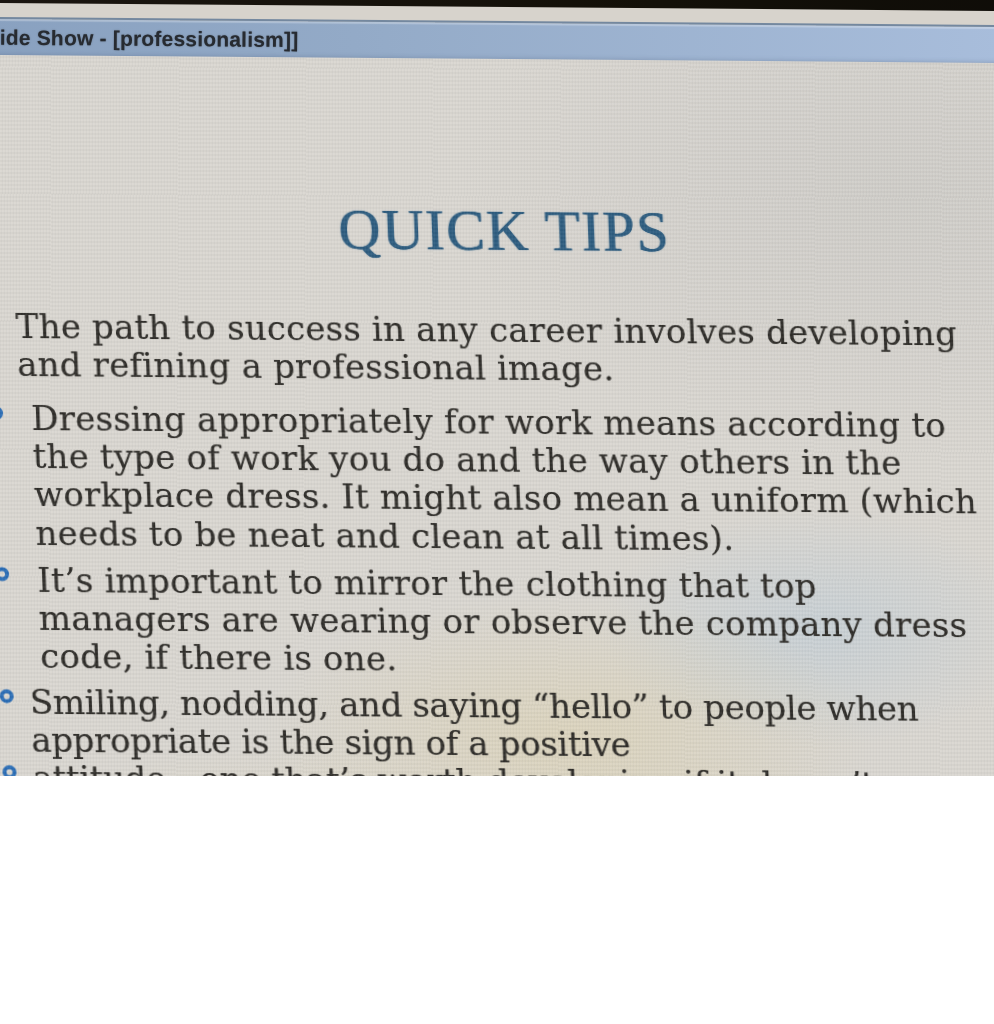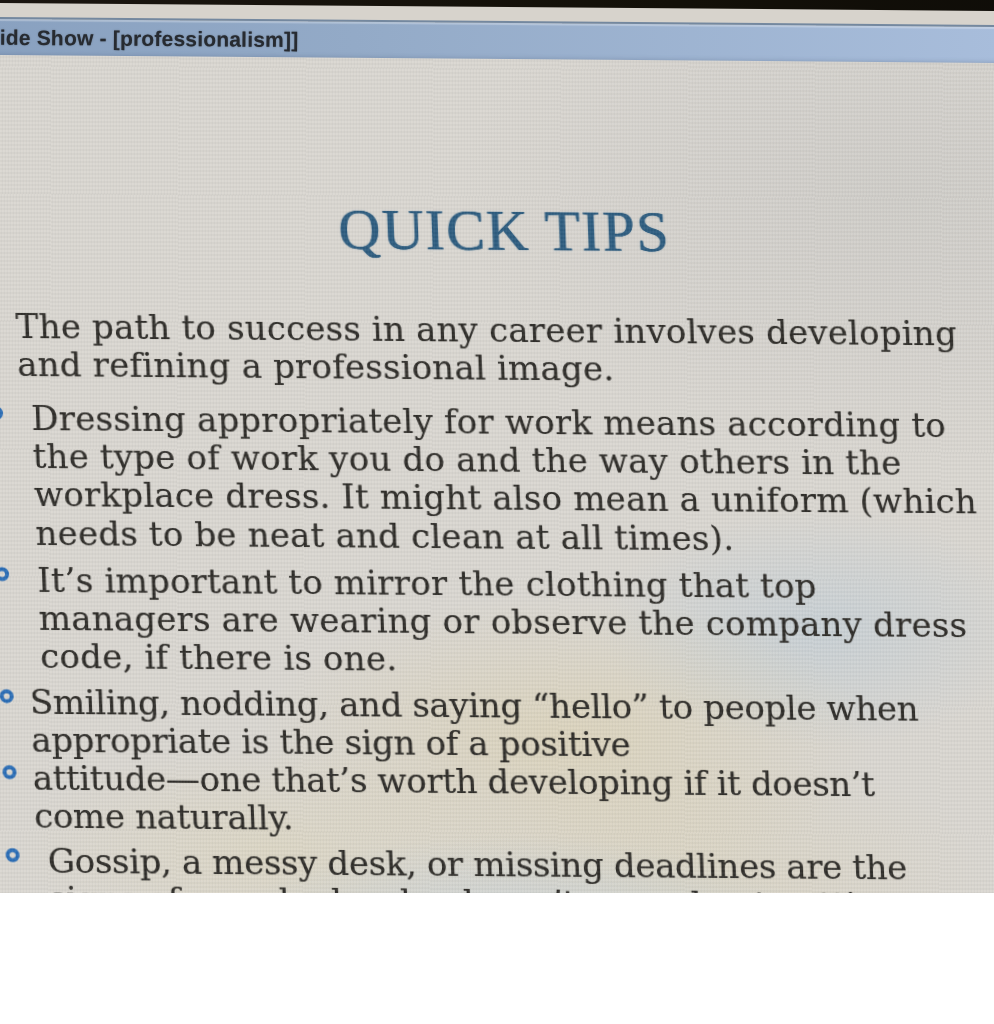--- a/index.html
+++ b/index.html
@@ -1,19 +1,19 @@
 <!DOCTYPE html>
 <html><head>
 <meta charset="utf-8">
 <style>
   html, body { margin: 0; padding: 0; }
   .page {
     position: relative;
     width: 994px;
-    height: 893px;
+    height: 776px;
     overflow: hidden;
     background: linear-gradient(105deg, #1a1510 0%, #131008 55%, #0d0b08 100%);
     font-family: "Liberation Sans", sans-serif;
   }
   
   .screen {
     position: absolute;
     left: -12px;
     top: 3px;
     width: 1044px;

